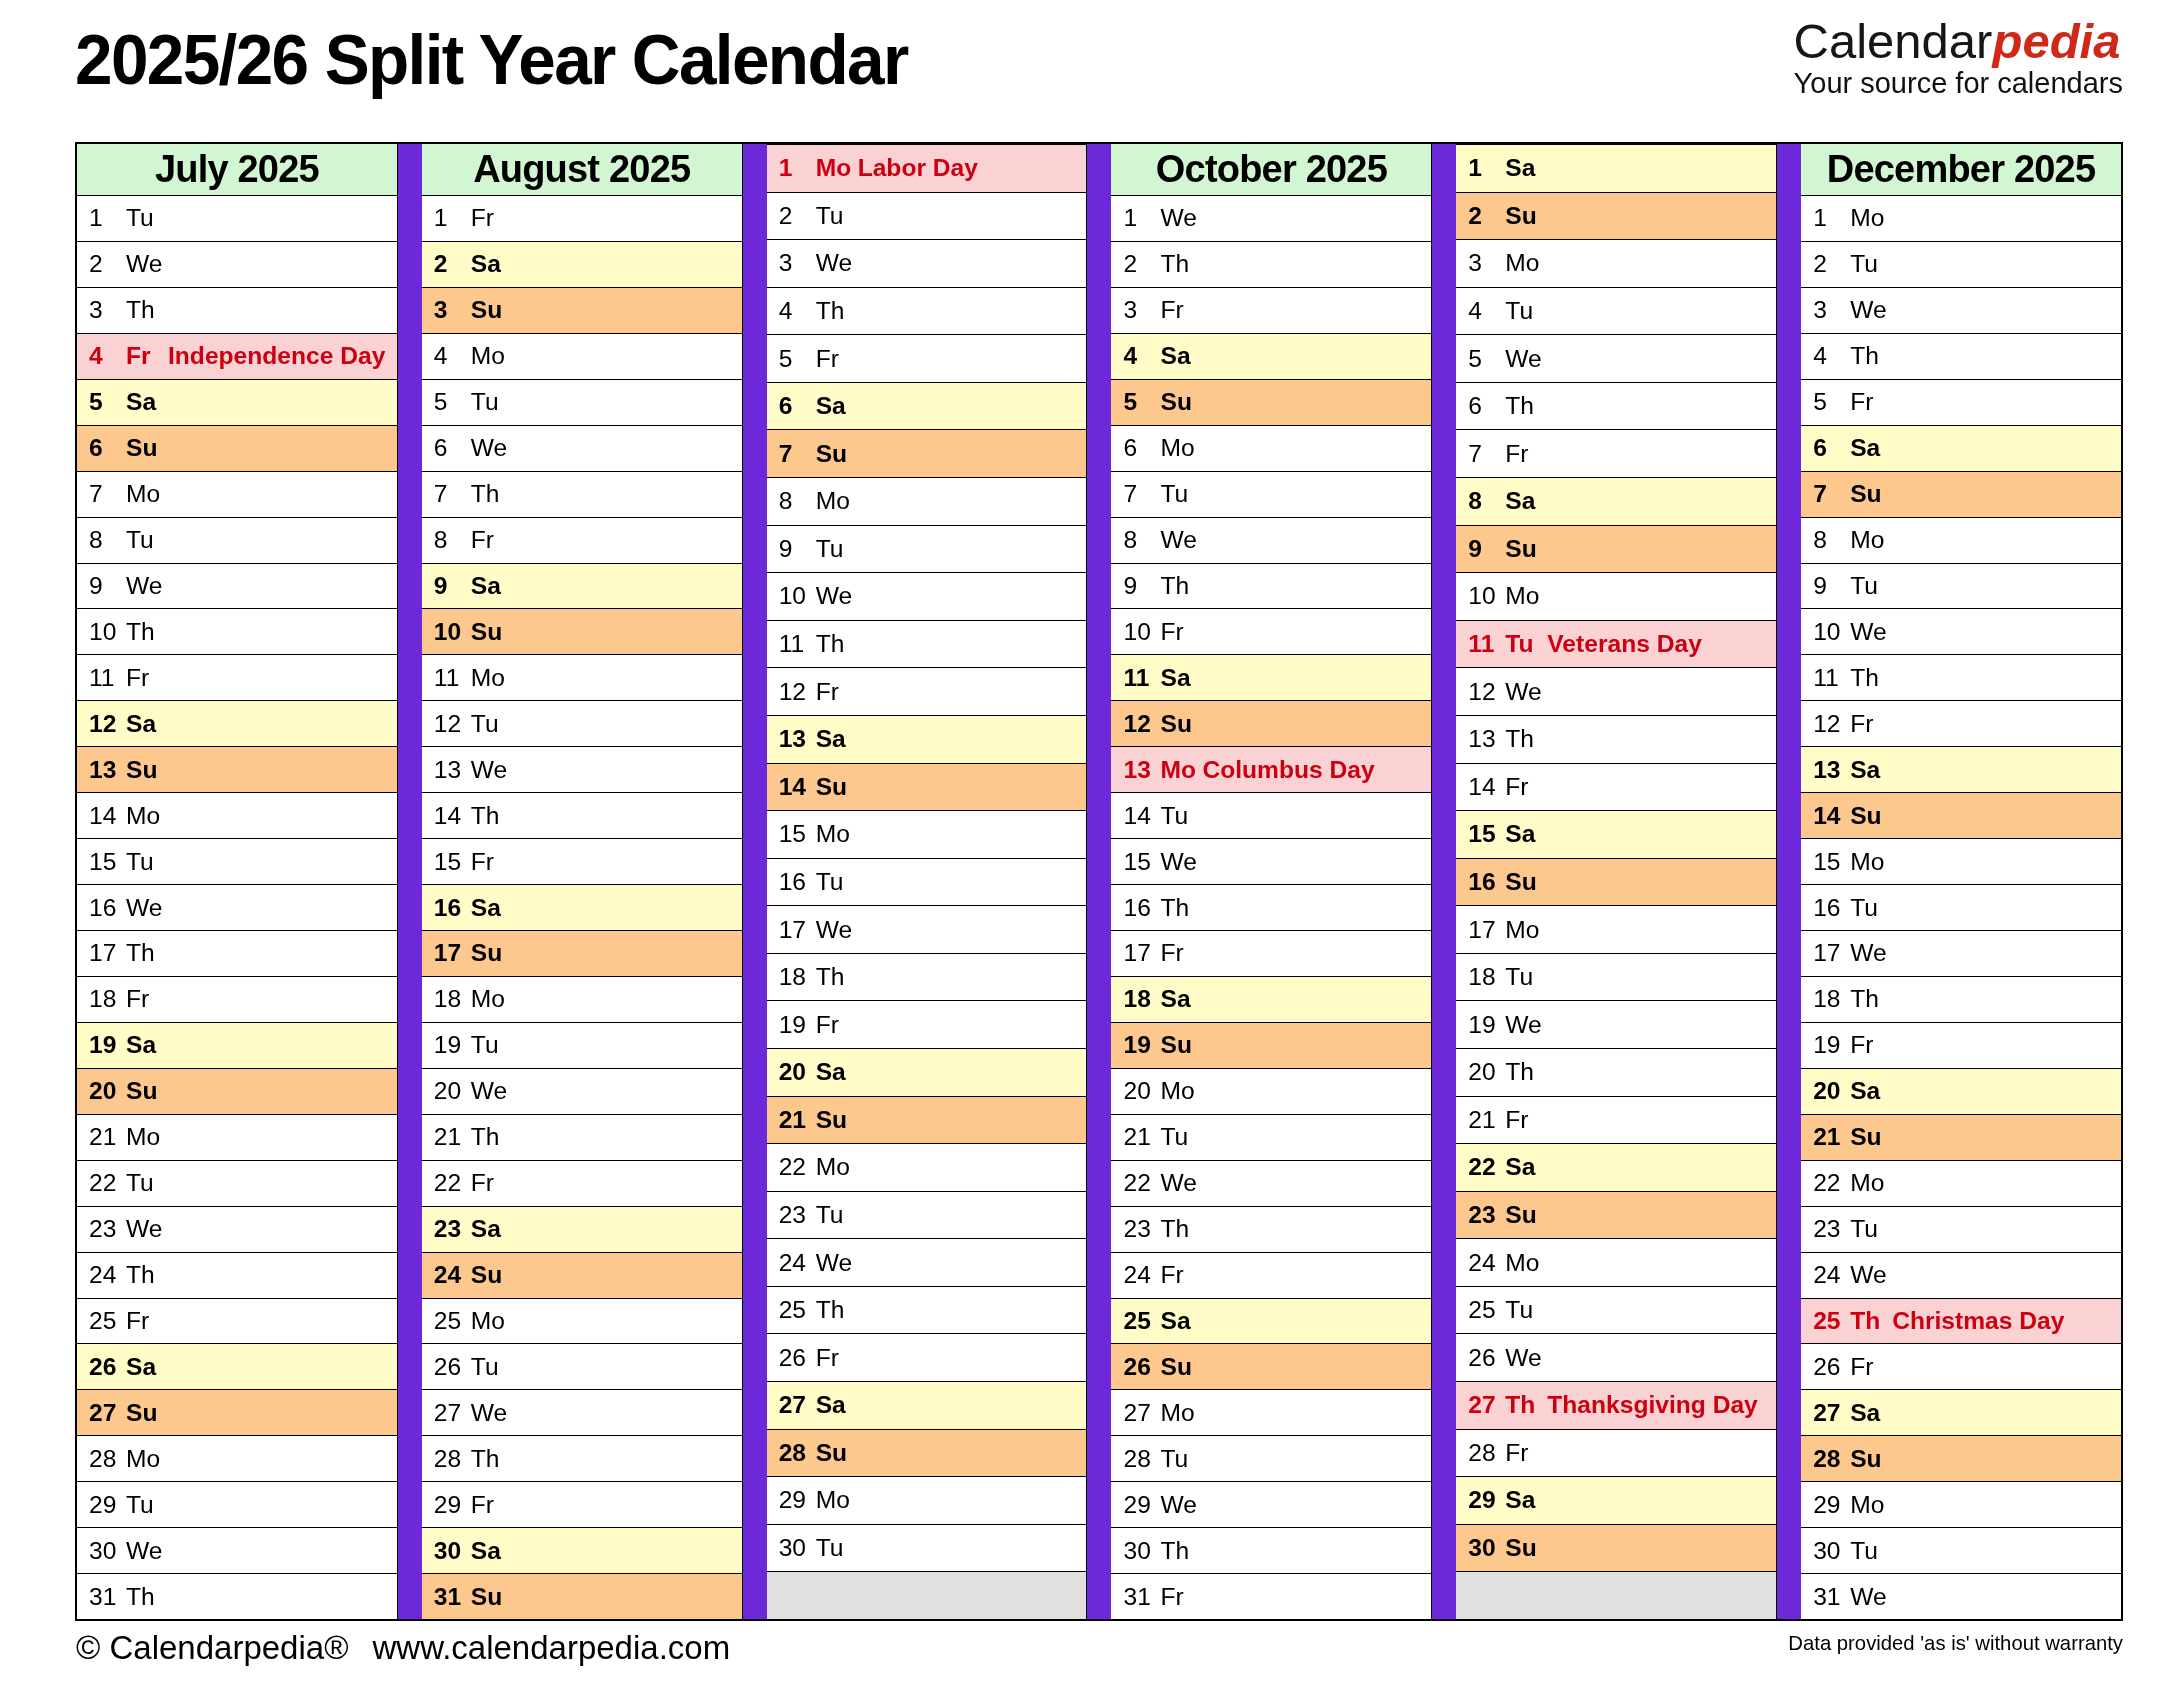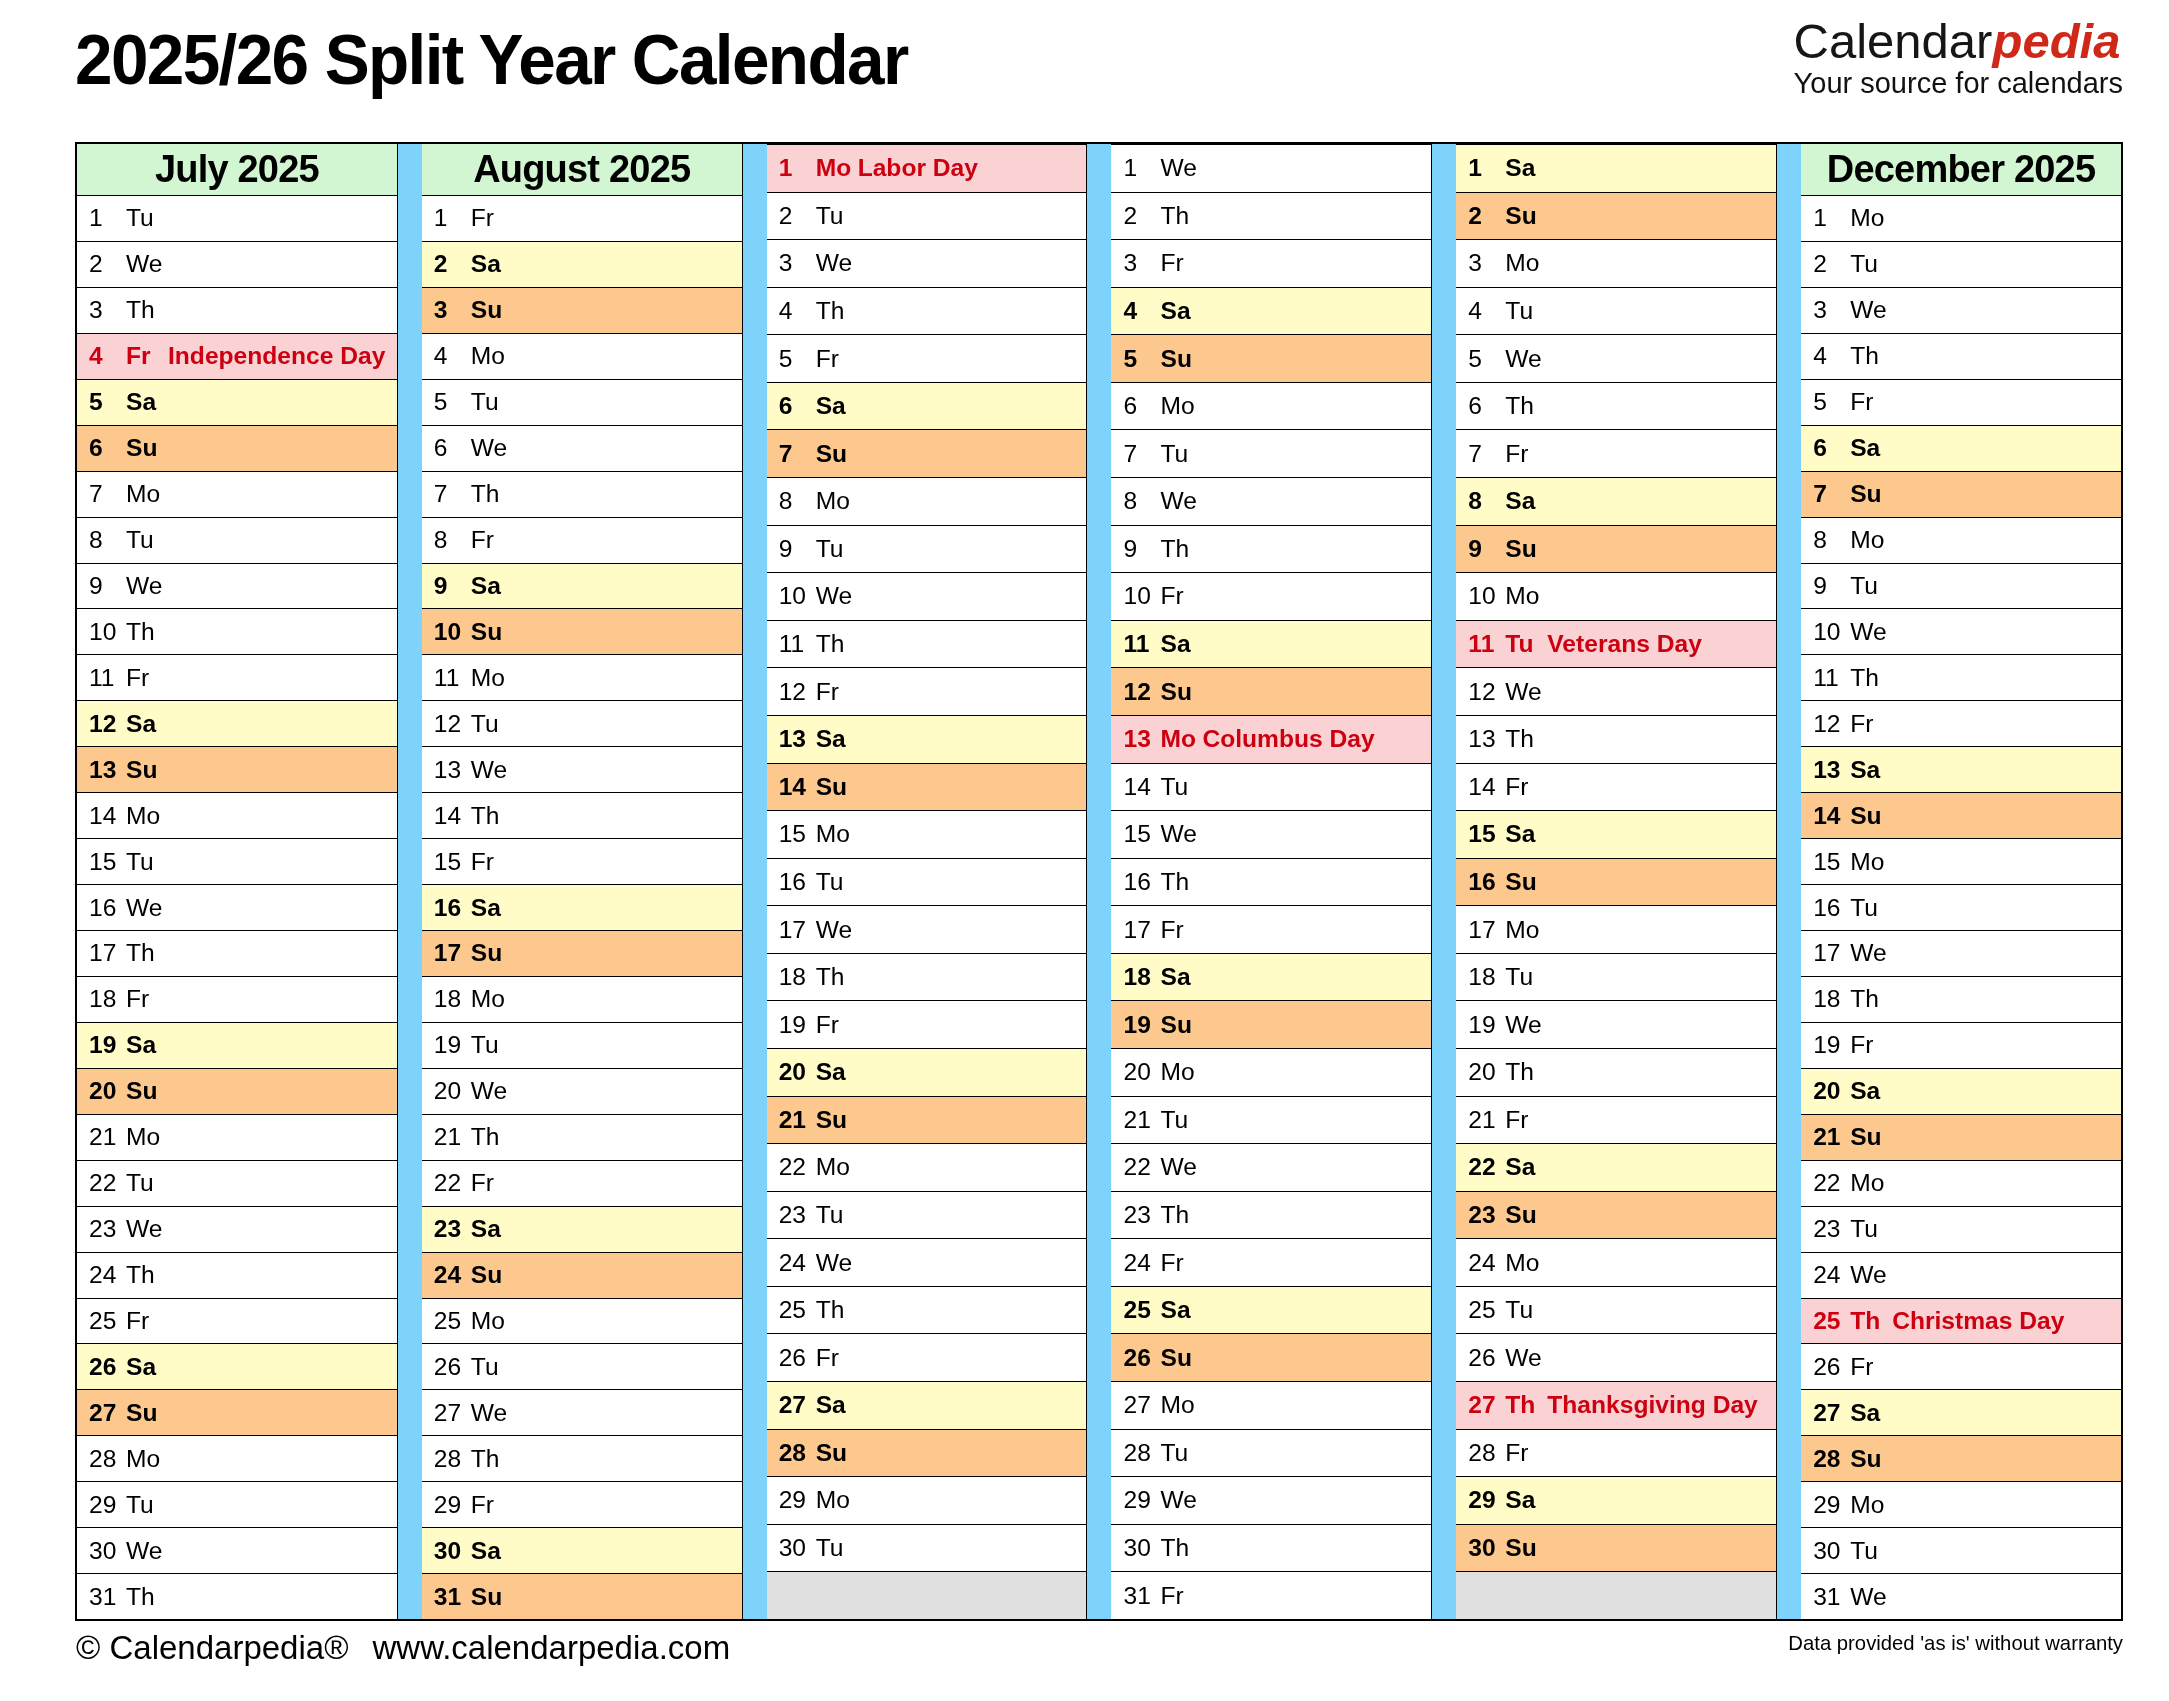--- a/index.html
+++ b/index.html
@@ -27,21 +27,21 @@
   .logo-red   { color: var(--c-logo-red, #d02818); font-weight: bold; font-style: italic; }
   .logo-tagline { font-size: 29px; line-height: 30.5px; color: #111; margin-top: 0; }
 
   
   .calendar {
     position: absolute; left: 75px; top: 142px;
     width: 2048px; height: 1479px;
     border: 2.5px solid #000;
     box-sizing: border-box;
     display: flex; flex-direction: row;
-    background: #7dd3fc;
+    background: #6d28d9;
   }
   .month-col { flex: 1 1 0; display: flex; flex-direction: column; min-width: 0; }
   .month-col + .month-col { border-left: 1.7px solid #000; padding-left: 24px; }
 
   .month-header {
     flex: 0 0 51px;
     background: var(--c-header, #d2f5d2);
     display: flex; align-items: center; justify-content: center;
     font-size: 38px; font-weight: bold; letter-spacing: -0.8px;
     white-space: nowrap;
@@ -459,20 +459,21 @@
         <span class="num">29</span>
         <span class="wd">Mo</span>
       </div>
       <div class="cell">
         <span class="num">30</span>
         <span class="wd">Tu</span>
       </div>
       <div class="cell empty"></div>
     </div>
     <div class="month-col">
+      <div class="month-header">October 2025</div>
       <div class="cell">
         <span class="num">1</span>
         <span class="wd">We</span>
       </div>
       <div class="cell">
         <span class="num">2</span>
         <span class="wd">Th</span>
       </div>
       <div class="cell">
         <span class="num">3</span>

